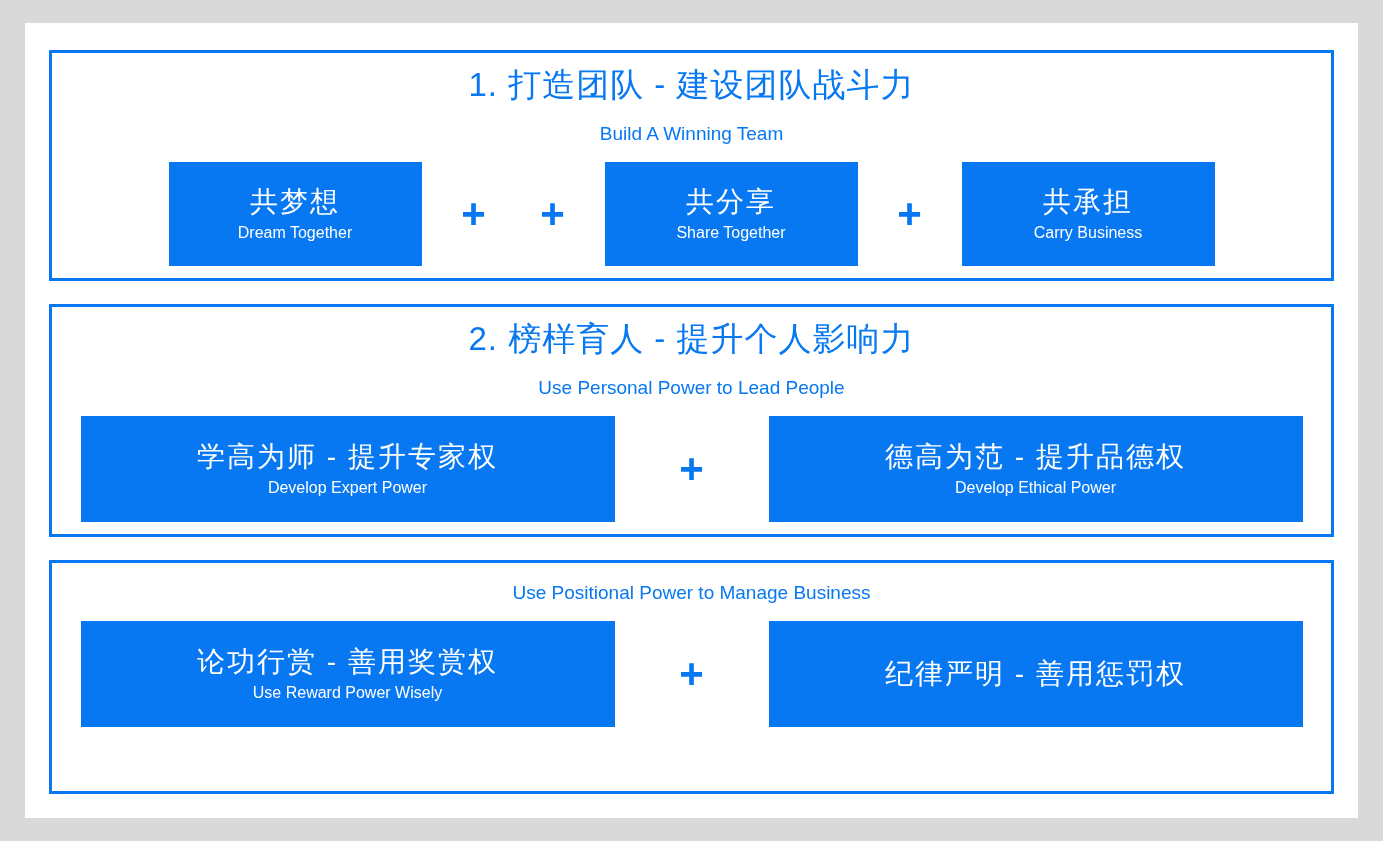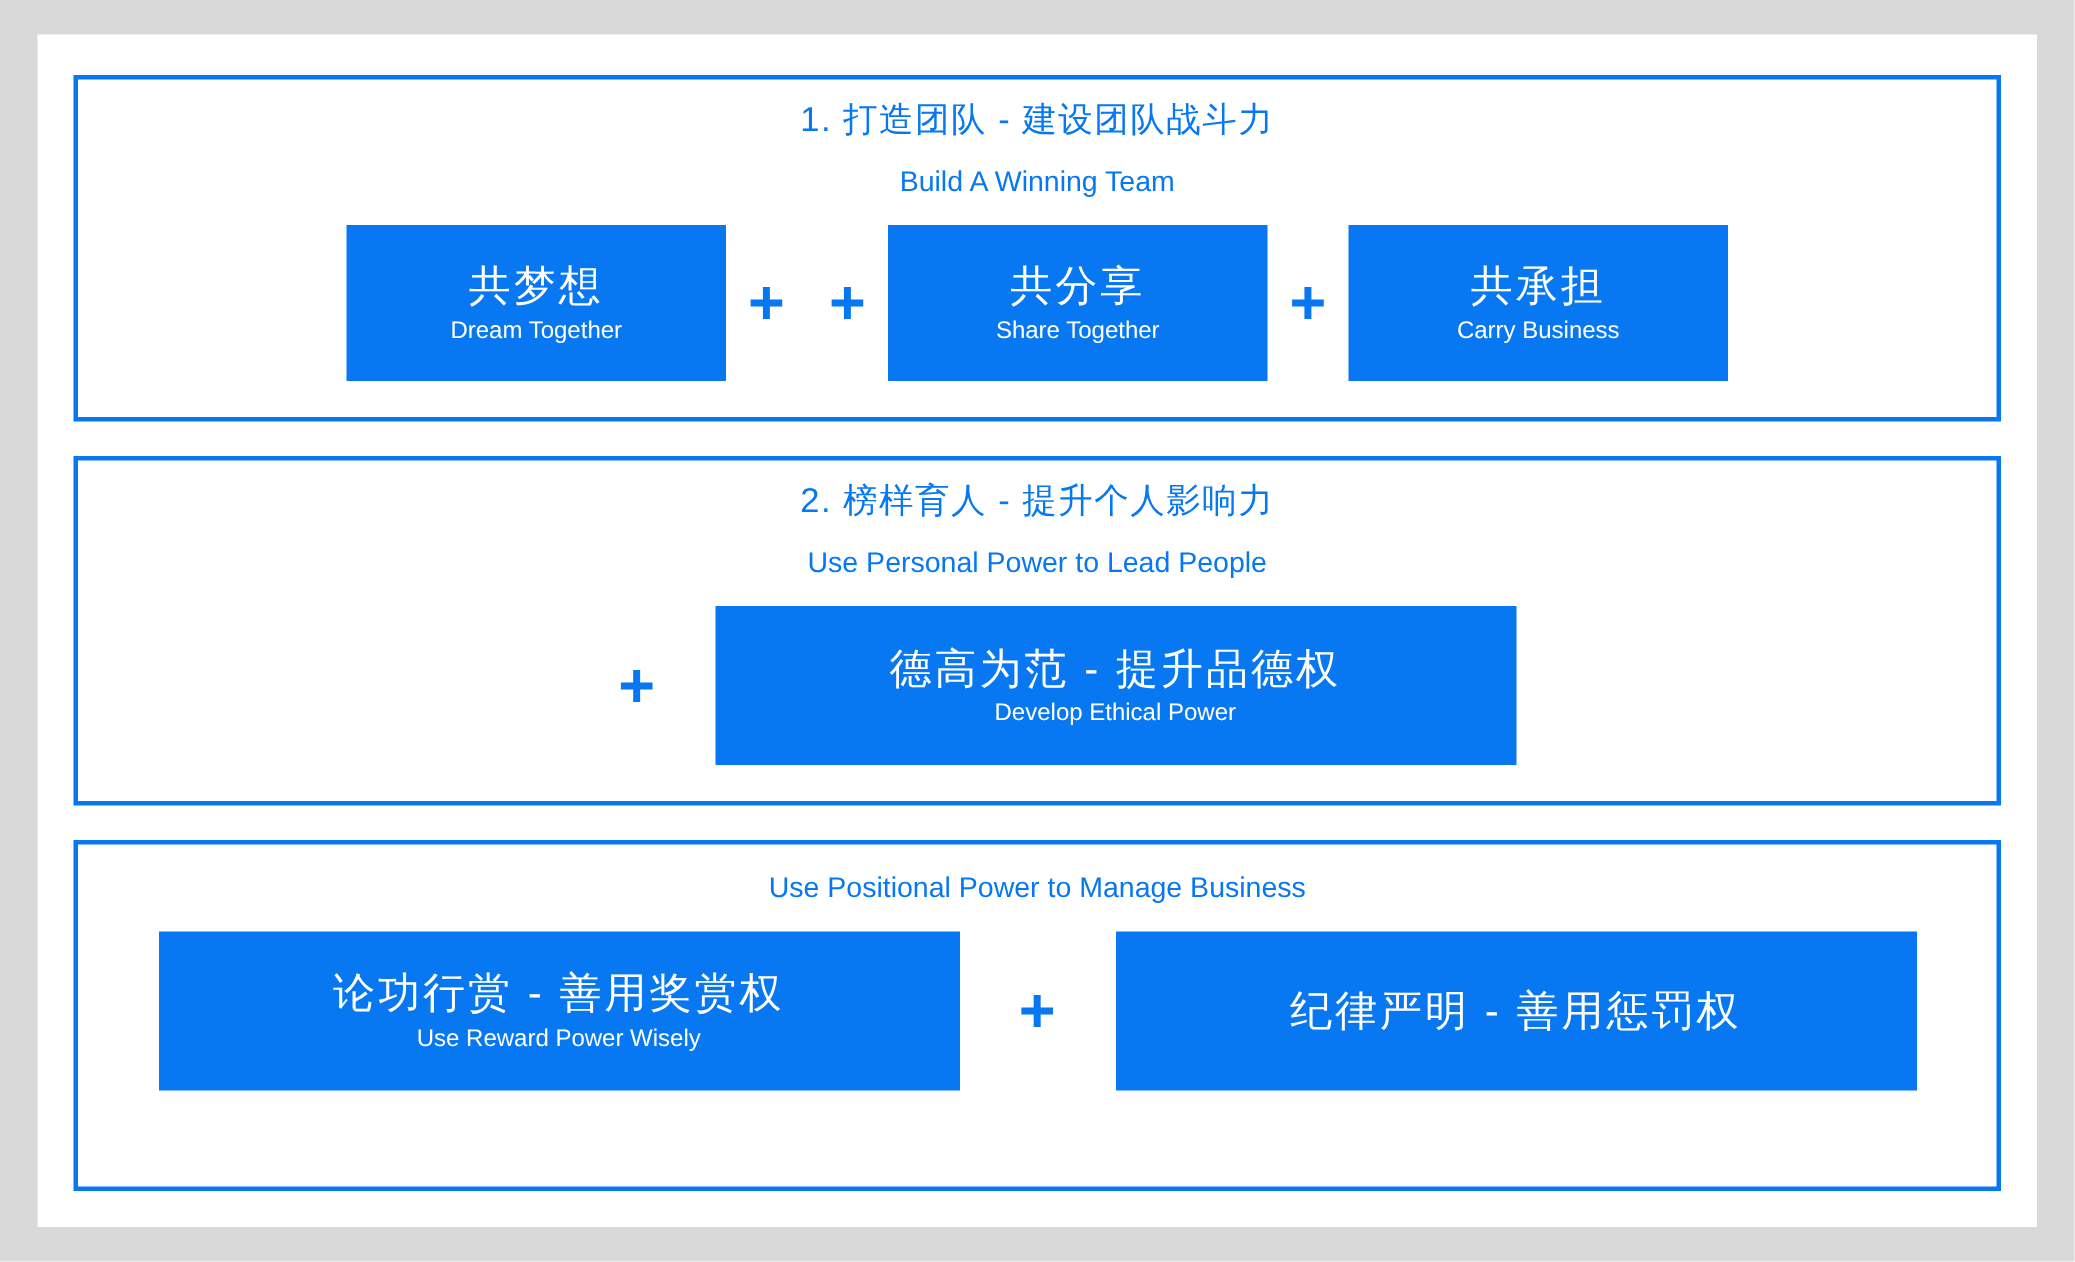--- a/index.html
+++ b/index.html
@@ -35,37 +35,38 @@
     display: flex;
     flex-direction: column;
     align-items: center;
   }
   .panel-1 { top: 27px;  height: 231px; }
   .panel-2 { top: 281px; height: 233px; }
   .panel-3 { top: 537px; height: 234px; }
 
   .panel-title {
     margin-top: 13px;
-    font-size: 23px;
+    font-size: 33px;
     line-height: 1.15;
     color: var(--accent);
     letter-spacing: 1px;
     white-space: nowrap;
   }
   .panel-subtitle {
     margin-top: 19px;
     font-size: 19px;
     line-height: 1.15;
     color: var(--accent);
     white-space: nowrap;
   }
   .box-row {
     display: flex;
     align-items: center;
     margin-top: 17px;
+    gap: 25px;
   }
   .item-box {
     background: var(--accent);
     color: var(--box-text);
     display: flex;
     flex-direction: column;
     align-items: center;
     justify-content: center;
   }
   .box-sm { width: 253px; height: 104px; }
@@ -116,20 +117,24 @@
         <div class="box-zh">共承担</div>
         <div class="box-en">Carry Business</div>
       </div>
     </div>
   </div>
 
   <div class="panel panel-2">
     <div class="panel-title">2. 榜样育人 - 提升个人影响力</div>
     <div class="panel-subtitle">Use Personal Power to Lead People</div>
     <div class="box-row">
+      <div class="item-box box-lg">
+        <div class="box-zh">学高为师 - 提升专家权</div>
+        <div class="box-en">Develop Expert Power</div>
+      </div>
       <div class="plus plus-lg">+</div>
       <div class="item-box box-lg">
         <div class="box-zh">德高为范 - 提升品德权</div>
         <div class="box-en">Develop Ethical Power</div>
       </div>
     </div>
   </div>
 
   <div class="panel panel-3">
     <div class="panel-subtitle">Use Positional Power to Manage Business</div>

